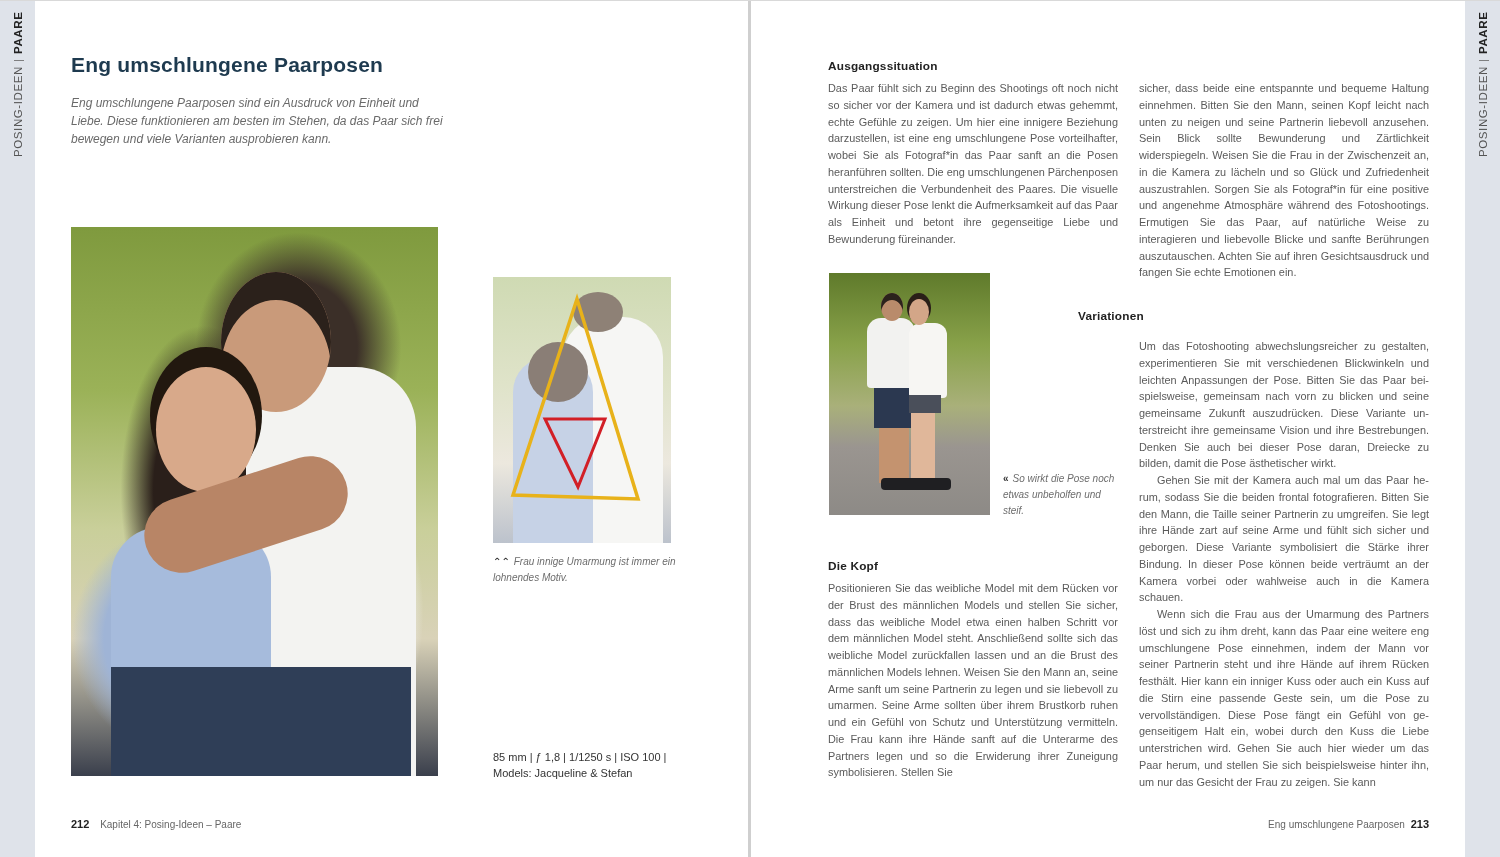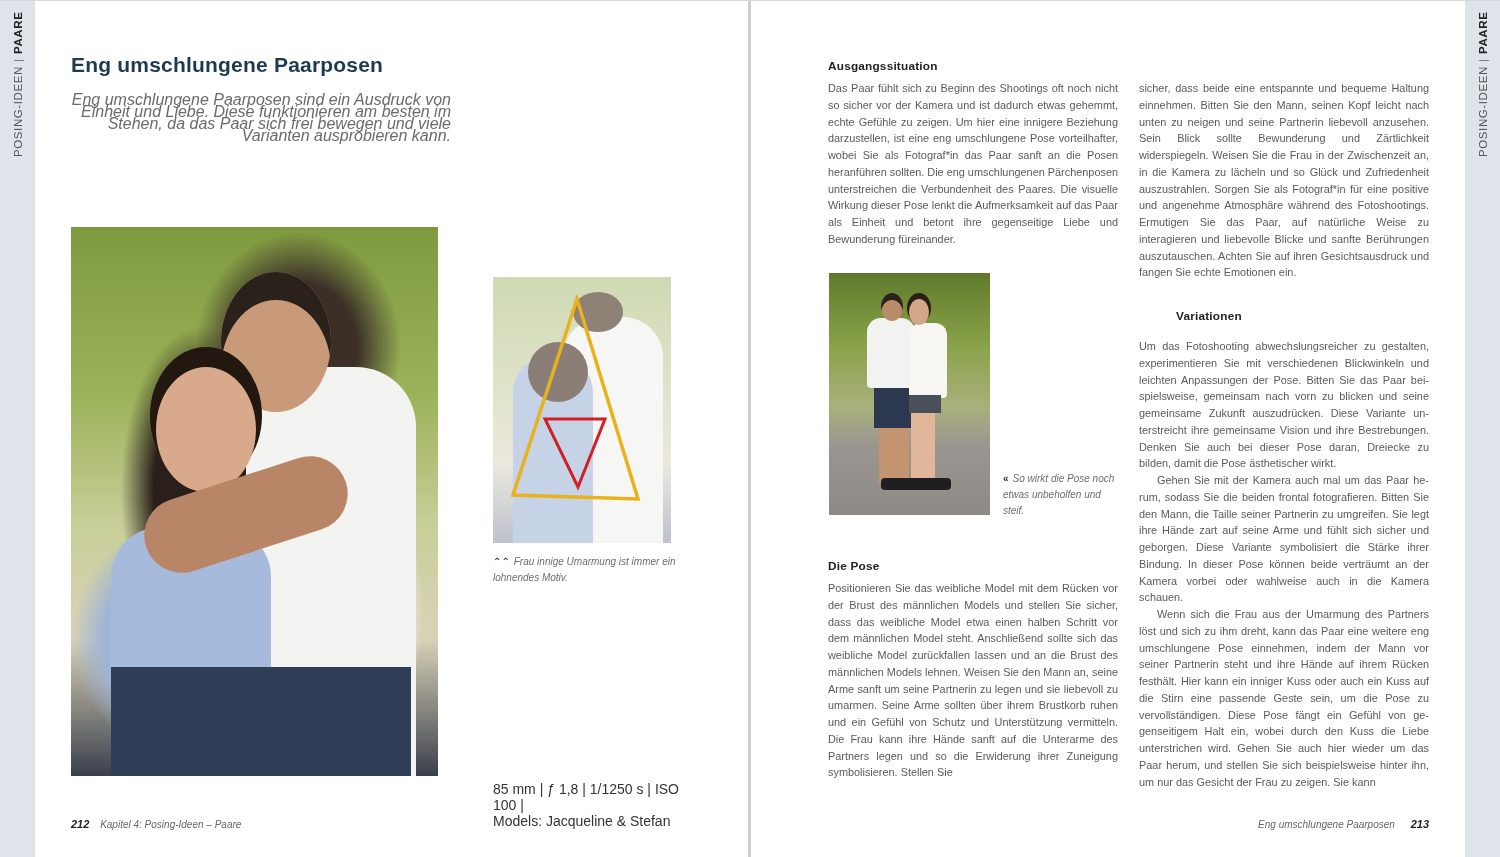--- a/index.html
+++ b/index.html
@@ -20,21 +20,21 @@
     display: flex; align-items: center; justify-content: flex-start;
   }
   .side-tab-label .bold { font-weight: bold; color: #222; }
   .side-tab-label .sep { margin: 4px 0; color: #777; }
 
   
   .gutter { position: absolute; left: 748px; top: 0; width: 3px; height: 857px; background: #cfcfcf; }
 
   
   .title { position: absolute; left: 71px; top: 52px; font-size: 21px; font-weight: bold; color: #1e3a4f; letter-spacing: 0.2px; }
-  .intro { position: absolute; left: 71px; top: 93px; width: 380px; font-size: 16px; line-height: 12px; font-style: italic; color: #6a6a6a; text-align: right; }
+  .intro { position: absolute; left: 71px; top: 93px; width: 380px; font-size: 12px; line-height: 18px; font-style: italic; color: #6a6a6a; }
 
   .photo { position: absolute; overflow: hidden; }
   .photo-main { left: 71px; top: 226px; width: 367px; height: 549px;
     background:
       radial-gradient(ellipse 40% 30% at 62% 22%, #3b2f28 0%, #3b2f28 40%, transparent 70%),
       radial-gradient(ellipse 30% 40% at 36% 48%, #2a1f1a 0%, #2a1f1a 45%, transparent 75%),
       radial-gradient(ellipse 30% 35% at 72% 70%, #f2f2f0 0%, #f0f0ee 60%, transparent 80%),
       radial-gradient(ellipse 35% 25% at 30% 75%, #9fb4d6 0%, #9fb4d6 60%, transparent 85%),
       linear-gradient(180deg, #7f9a3e 0%, #9bb258 30%, #c9cf9a 55%, #d9d2b8 75%, #3a3f4c 100%);
   }
@@ -51,57 +51,57 @@
   .photo-triangle .fig-m { position:absolute; left: 70px; top: 40px; width: 100px; height: 226px; background: #f6f6f4; border-radius: 40px 40px 0 0; }
   .photo-triangle .fig-w { position:absolute; left: 20px; top: 80px; width: 80px; height: 186px; background: #c6d2e6; border-radius: 35px 35px 0 0; }
   .photo-triangle .hair { position:absolute; left: 35px; top: 65px; width: 60px; height: 60px; border-radius: 50%; background: #8a7e76; }
   .photo-triangle .hair-m { position:absolute; left: 80px; top: 15px; width: 50px; height: 40px; border-radius: 50%; background: #8e8176; }
   .photo-triangle svg { position: absolute; inset: 0; }
 
   .caption { position: absolute; font-size: 10px; line-height: 16px; font-style: italic; color: #6d6d6d; }
   .caption .arrow { font-style: normal; color: #333; margin-right: 4px; font-weight: bold; }
   .caption-1 { left: 493px; top: 553px; width: 185px; }
   .caption-2 { left: 493px; top: 666px; width: 180px; }
-  .caption-meta { position: absolute; left: 493px; top: 780px; width: 190px; font-size: 14px; line-height: 16px; color: #333; }
+  .caption-meta { position: absolute; left: 493px; top: 748px; width: 190px; font-size: 11px; line-height: 16px; color: #333; }
 
   
   .h3 { position: absolute; font-size: 11.8px; font-weight: bold; color: #222; letter-spacing: 0.2px; }
   .body-text { position: absolute; font-size: 10.9px; line-height: 16.75px; color: #5a5a5a; text-align: justify; hyphens: manual; }
   .body-text p + p { text-indent: 18px; }
 
   .h-ausgang { left: 828px; top: 58px; }
   .t-ausgang { left: 828px; top: 79px; width: 290px; }
   .t-col2-top { left: 1139px; top: 79px; width: 290px; }
-  .h-variation { left: 1176px; top: 308px; }
+  .h-variation { left: 1078px; top: 308px; }
   .t-variation { left: 1139px; top: 337px; width: 290px; }
   .h-pose { left: 828px; top: 558px; }
   .t-pose { left: 828px; top: 579px; width: 290px; }
 
   .photo-standing { left: 829px; top: 272px; width: 161px; height: 242px;
     background: linear-gradient(180deg, #5f7a2b 0%, #89a24a 30%, #a9b07a 55%, #9a9590 72%, #8d8a86 100%);
   }
   .photo-standing .m-top { position:absolute; left: 38px; top: 45px; width: 48px; height: 70px; background: #f2f2f0; border-radius: 14px 14px 4px 4px; }
   .photo-standing .m-head { position:absolute; left: 52px; top: 20px; width: 22px; height: 28px; background: #b98b6b; border-radius: 50%; box-shadow: inset 0 7px 0 #2b221c; }
   .photo-standing .m-shorts { position:absolute; left: 45px; top: 115px; width: 40px; height: 40px; background: #2b3850; }
   .photo-standing .m-legs { position:absolute; left: 50px; top: 155px; width: 30px; height: 55px; background: #c4936f; }
   .photo-standing .w-top { position:absolute; left: 80px; top: 50px; width: 38px; height: 75px; background: #f7f6f3; border-radius: 12px 12px 4px 4px; }
   .photo-standing .w-head { position:absolute; left: 80px; top: 26px; width: 20px; height: 26px; background: #d3a688; border-radius: 50%; box-shadow: 0 -4px 0 2px #2a1f18; }
   .photo-standing .w-shorts { position:absolute; left: 80px; top: 122px; width: 32px; height: 18px; background: #4a4f5a; }
   .photo-standing .w-legs { position:absolute; left: 82px; top: 140px; width: 24px; height: 75px; background: #e0b79a; }
   .photo-standing .shoes { position:absolute; left: 52px; top: 205px; width: 70px; height: 12px; background: #1f1f22; border-radius: 4px; }
 
   .caption-3 { left: 1003px; top: 470px; width: 120px; }
 
   
-  .footer { position: absolute; top: 817px; font-size: 10px; color: #666; font-style: italic; }
+  .footer { position: absolute; top: 817px; font-size: 10px; color: #666; }
   .footer .num { font-weight: bold; color: #222; font-size: 11px; }
   .footer-left { left: 71px; }
   .footer-left .num { margin-right: 8px; }
   .footer-right { right: 71px; }
-  .footer-right .num { margin-left: 13px; }
+  .footer-right .num { margin-left: 3px; }
 </style>
 </head>
 <body>
 
 <div class="spread">
 
   <div class="side-tab left">
     <div class="side-tab-label">
       <span>POSING-IDEEN</span>
       <span class="sep">|</span>
@@ -175,21 +175,21 @@
     <div class="w-top"></div>
     <div class="w-head"></div>
     <div class="w-shorts"></div>
     <div class="shoes"></div>
   </div>
 
   <div class="caption caption-3">
     <span class="arrow">«</span><span>So wirkt die Pose noch etwas unbeholfen und steif.</span>
   </div>
 
-  <h3 class="h3 h-pose">Die Pose</h3>
+  <h3 class="h3 h-pose">Die Kopf</h3>
   <div class="body-text t-pose">
     <p>Positionieren Sie das weibliche Model mit dem Rücken vor der Brust des männlichen Models und stellen Sie sicher, dass das weibliche Model etwa einen halben Schritt vor dem männlichen Model steht. Anschließend sollte sich das weibliche Model zurückfallen lassen und an die Brust des männlichen Models lehnen. Weisen Sie den Mann an, seine Arme sanft um seine Partnerin zu legen und sie liebevoll zu umarmen. Seine Arme sollten über ihrem Brustkorb ruhen und ein Gefühl von Schutz und Unterstützung vermitteln. Die Frau kann ihre Hände sanft auf die Unterarme des Partners legen und so die Erwiderung ihrer Zuneigung symbolisieren. Stellen Sie</p>
   </div>
 
   <h3 class="h3 h-variation">Variationen</h3>
   <div class="body-text t-variation">
     <p>Um das Fotoshooting abwechslungsreicher zu gestalten, experimentieren Sie mit verschiedenen Blickwinkeln und leichten Anpassungen der Pose. Bitten Sie das Paar bei­spielsweise, gemeinsam nach vorn zu blicken und seine gemeinsame Zukunft auszudrücken. Diese Variante un­terstreicht ihre gemeinsame Vision und ihre Bestrebun­gen. Denken Sie auch bei dieser Pose daran, Dreiecke zu bilden, damit die Pose ästhetischer wirkt.</p>
     <p>Gehen Sie mit der Kamera auch mal um das Paar he­rum, sodass Sie die beiden frontal fotografieren. Bitten Sie den Mann, die Taille seiner Partnerin zu umgreifen. Sie legt ihre Hände zart auf seine Arme und fühlt sich sicher und geborgen. Diese Variante symbolisiert die Stärke ihrer Bindung. In dieser Pose können beide ver­träumt an der Kamera vorbei oder wahlweise auch in die Kamera schauen.</p>
     <p>Wenn sich die Frau aus der Umarmung des Partners löst und sich zu ihm dreht, kann das Paar eine weitere eng umschlungene Pose einnehmen, indem der Mann vor seiner Partnerin steht und ihre Hände auf ihrem Rü­cken festhält. Hier kann ein inniger Kuss oder auch ein Kuss auf die Stirn eine passende Geste sein, um die Pose zu vervollständigen. Diese Pose fängt ein Gefühl von ge­genseitigem Halt ein, wobei durch den Kuss die Liebe unterstrichen wird. Gehen Sie auch hier wieder um das Paar herum, und stellen Sie sich beispielsweise hinter ihn, um nur das Gesicht der Frau zu zeigen. Sie kann</p>
   </div>

